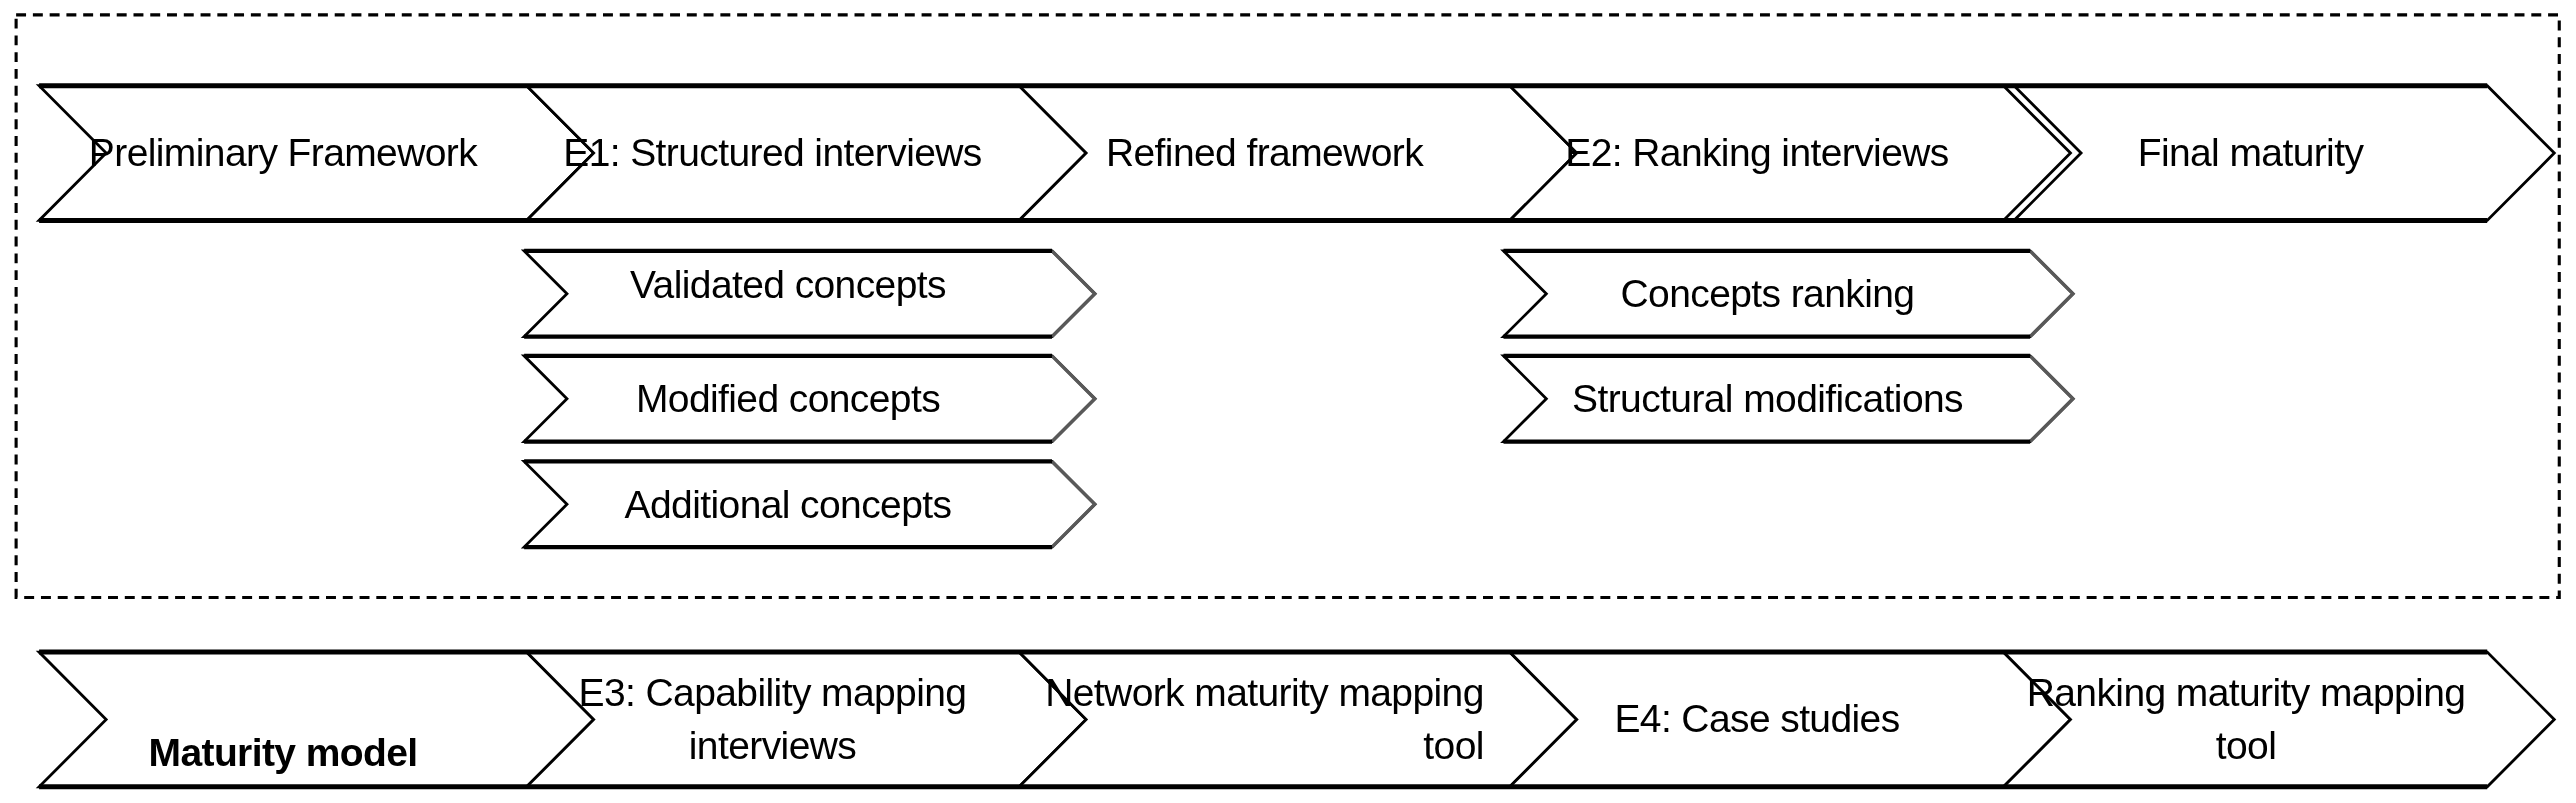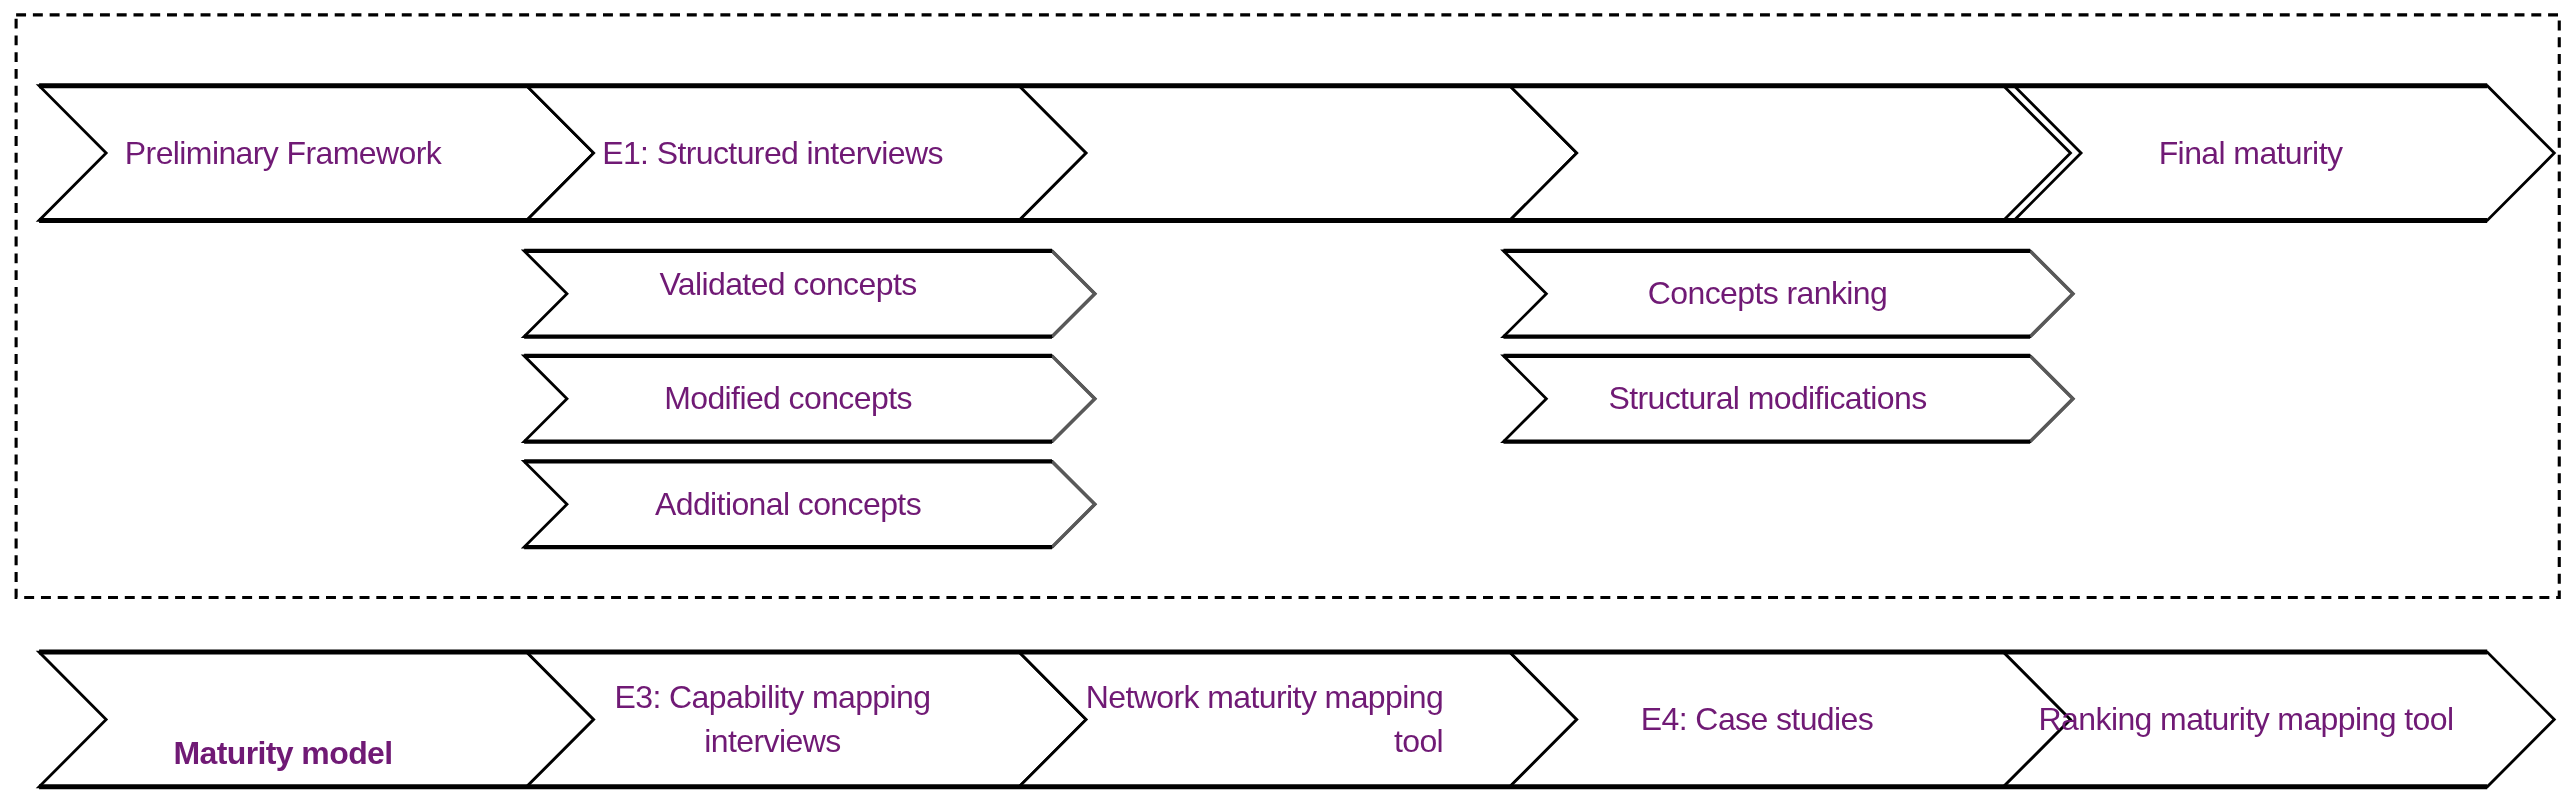--- a/index.html
+++ b/index.html
@@ -1,21 +1,21 @@
 <!DOCTYPE html>
 <html style="font-size:10px"><head>
 <meta charset="utf-8">
 <style>
   html,body{margin:0;padding:0;background:#ffffff;}
   .canvas{position:relative;width:2576px;height:803px;background:#ffffff;overflow:hidden;
           font-family:"Liberation Sans", sans-serif;}
   .canvas svg{position:absolute;left:0;top:0;}
   .lbl{position:absolute;display:flex;align-items:center;justify-content:center;
-       text-align:center;font-size:32px;line-height:1.35;letter-spacing:-0.6px;
-       color:#701a75;white-space:pre-line;pointer-events:none;}
+       text-align:center;font-size:39px;line-height:1.35;letter-spacing:-0.6px;
+       color:#000000;white-space:pre-line;pointer-events:none;}
   .shape{fill:#ffffff;stroke:#000000;stroke-width:4.5;}
   .hline{stroke:#000000;stroke-width:8;}
   .hline-sub{stroke:#000000;stroke-width:7;}
   .tip-grey{fill:none;stroke:#595959;stroke-width:5.5;}
   .dashedbox{fill:none;stroke:#000000;stroke-width:5;stroke-dasharray:16 11;}
 </style>
 </head>
 <body>
 
 <div class="canvas">
@@ -70,20 +70,22 @@
       <polygon class="shape" points="1640,1050 2430,1050 2538,1158.5 2430,1267 1640,1267 1748,1158.5"></polygon>
       <polygon class="shape" points="2430,1050 3225,1050 3333,1158.5 3225,1267 2430,1267 2538,1158.5"></polygon>
       <polygon class="shape" points="3225,1050 4004,1050 4112,1158.5 4004,1267 3225,1267 3333,1158.5"></polygon>
       <line class="hline" x1="62" y1="1050" x2="4004" y2="1050"></line>
       <line class="hline" x1="62" y1="1267" x2="4004" y2="1267"></line>
     </g>
   </svg>
 
   <div class="lbl" style="left:39px;top:86px;width:488px;height:135px;">Preliminary Framework</div>
   <div class="lbl" style="left:526px;top:86px;width:493px;height:135px;">E1: Structured interviews</div>
+  <div class="lbl" style="left:1019px;top:86px;width:491px;height:135px;">Refined framework</div>
+  <div class="lbl" style="left:1510px;top:86px;width:494px;height:135px;">E2: Ranking interviews</div>
   <div class="lbl" style="left:2014px;top:86px;width:473px;height:135px;">Final maturity</div>
 
   <div class="lbl" style="left:524px;top:242px;width:528px;height:86px;">Validated concepts</div>
   <div class="lbl" style="left:524px;top:356px;width:528px;height:86px;">Modified concepts</div>
   <div class="lbl" style="left:524px;top:462px;width:528px;height:86px;">Additional concepts</div>
 
   <div class="lbl" style="left:1504px;top:251px;width:527px;height:86px;">Concepts ranking</div>
   <div class="lbl" style="left:1504px;top:356px;width:527px;height:86px;">Structural modifications</div>
 
   <div class="lbl" style="left:39px;top:686px;width:488px;height:135px;font-weight:bold;">Maturity model</div>

